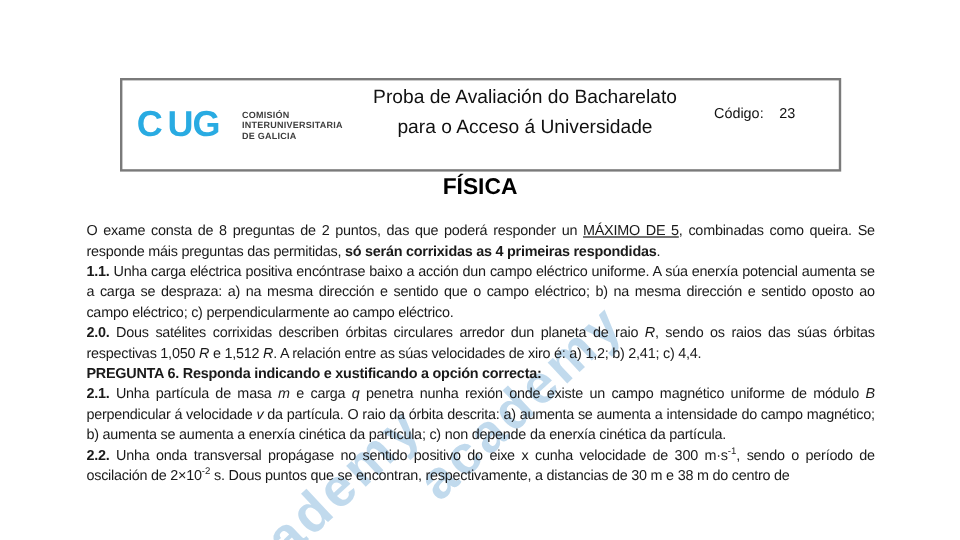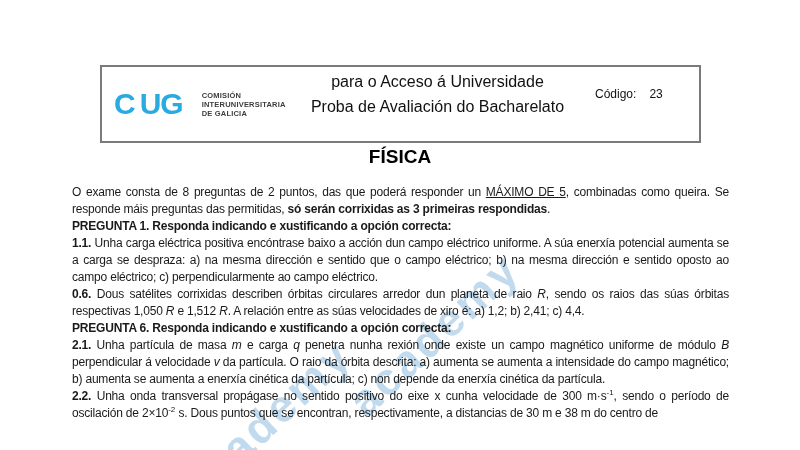--- a/index.html
+++ b/index.html
@@ -62,39 +62,38 @@
       <span class="ibar"></span>
       <span class="lg">U</span>
       <span class="lg">G</span>
       <div class="org">
         <div>COMISIÓN</div>
         <div>INTERUNIVERSITARIA</div>
         <div>DE GALICIA</div>
       </div>
     </div>
     <div class="hdr-title">
+      <div>Proba de Avaliación do Bacharelato</div>
       <div>para o Acceso á Universidade</div>
-      <div>Proba de Avaliación do Bacharelato</div>
     </div>
     <div class="code">
       <span>Código:</span><span class="code-val">23</span>
     </div>
   </div>
 
   <div class="subject">FÍSICA</div>
 
   <div class="content">
 
-    <p><span>O exame consta de 8 preguntas de 2 puntos, das que poderá responder un </span><span class="bu">MÁXIMO DE 5</span><span>, combinadas como queira. Se responde máis preguntas das permitidas, </span><span class="b">só serán corrixidas as 3 primeiras respondidas</span><span>.</span></p>
+    <p><span>O exame consta de 8 preguntas de 2 puntos, das que poderá responder un </span><span class="bu">MÁXIMO DE 5</span><span>, combinadas como queira. Se responde máis preguntas das permitidas, </span><span class="b">só serán corrixidas as 4 primeiras respondidas</span><span>.</span></p>
 
-    <p class="heading">PREGUNTA 1. Responda indicando e xustificando a opción correcta:</p>
 
     <p><span class="b">1.1.</span><span> Unha carga eléctrica positiva encóntrase baixo a acción dun campo eléctrico uniforme. A súa enerxía potencial aumenta se a carga se despraza: a) na mesma dirección e sentido que o campo eléctrico; b) na mesma dirección e sentido oposto ao campo eléctrico; c) perpendicularmente ao campo eléctrico.</span></p>
 
-    <p><span class="b">0.6.</span><span> Dous satélites corrixidas describen órbitas circulares arredor dun planeta de raio </span><span class="i">R</span><span>, sendo os raios das súas órbitas respectivas 1,050 </span><span class="i">R</span><span> e 1,512 </span><span class="i">R</span><span>. A relación entre as súas velocidades de xiro é: a) 1,2; b) 2,41; c) 4,4.</span></p>
+    <p><span class="b">2.0.</span><span> Dous satélites corrixidas describen órbitas circulares arredor dun planeta de raio </span><span class="i">R</span><span>, sendo os raios das súas órbitas respectivas 1,050 </span><span class="i">R</span><span> e 1,512 </span><span class="i">R</span><span>. A relación entre as súas velocidades de xiro é: a) 1,2; b) 2,41; c) 4,4.</span></p>
 
     <p class="heading">PREGUNTA 6. Responda indicando e xustificando a opción correcta:</p>
 
     <p><span class="b">2.1.</span><span> Unha partícula de masa </span><span class="i">m</span><span> e carga </span><span class="i">q</span><span> penetra nunha rexión onde existe un campo magnético uniforme de módulo </span><span class="i">B</span><span> perpendicular á velocidade </span><span class="i">v</span><span> da partícula. O raio da órbita descrita: a) aumenta se aumenta a intensidade do campo magnético; b) aumenta se aumenta a enerxía cinética da partícula; c) non depende da enerxía cinética da partícula.</span></p>
 
     <p><span class="b">2.2.</span><span> Unha onda transversal propágase no sentido positivo do eixe x cunha velocidade de 300 m·s</span><sup>-1</sup><span>, sendo o período de oscilación de 2×10</span><sup>-2</sup><span> s. Dous puntos que se encontran, respectivamente, a distancias de 30 m e 38 m do centro de</span></p>
 
   </div>
 
 </div>

